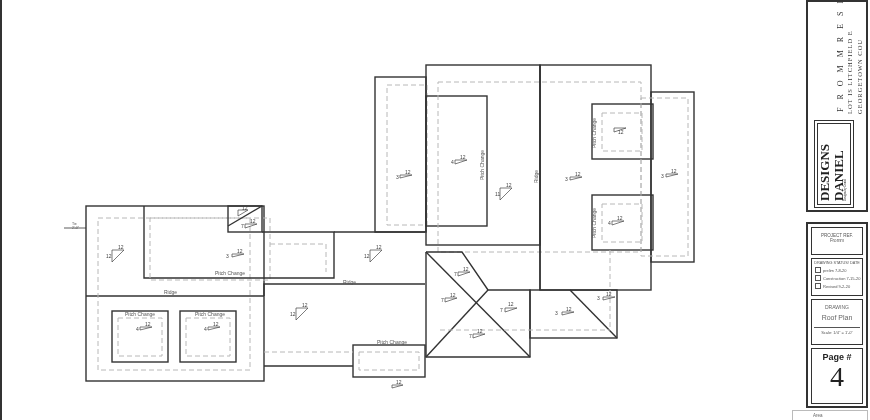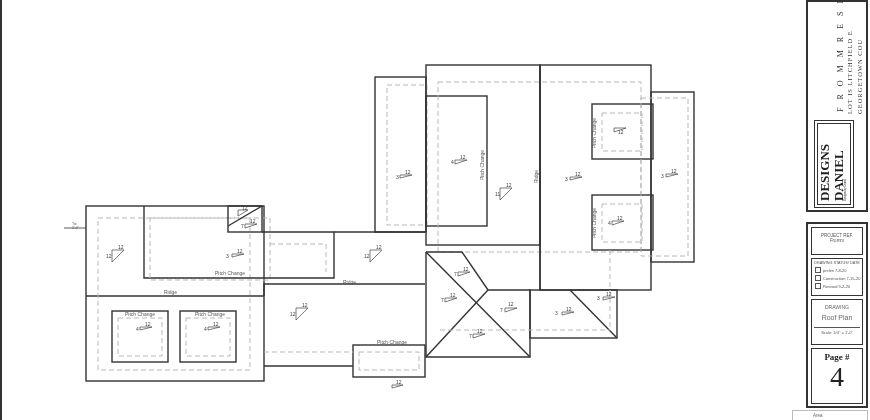--- a/index.html
+++ b/index.html
@@ -30,21 +30,21 @@
   .box1 { top: 3px; height: 28px; }
   .box2 { top: 34px; height: 38px; }
   .box3 { top: 75px; height: 46px; }
   .box4 { top: 124px; height: 56px; }
   .small { font-family: "Liberation Sans", sans-serif; font-size: 4.5px; color: #555; text-align: center; display: block; }
   .status-row { display: flex; align-items: center; gap: 2px; font-family: "Liberation Sans", sans-serif; font-size: 4px; color: #555; padding-left: 3px; margin-top: 2px; }
   .chk { width: 4px; height: 4px; border: 0.6px solid #555; display: inline-block; }
   .draw-title { font-family: "Liberation Sans", sans-serif; font-size: 5px; color: #666; text-align: center; margin-top: 4px; }
   .draw-name { font-family: "Liberation Sans", sans-serif; font-size: 7px; color: #666; text-align: center; margin-top: 4px; }
   .scale { font-family: "Liberation Sans", sans-serif; font-size: 4px; color: #555; border-top: 0.6px solid #555; margin: 6px 2px 0; padding-top: 2px; text-align: center; }
-  .page-lbl { font-family: Liberation Serif, serif; font-size: 9px; font-weight: bold; color: #222; text-align: center; margin-top: 3px; }
+  .page-lbl { font-family: Liberation Sans, sans-serif; font-size: 9px; font-weight: bold; color: #222; text-align: center; margin-top: 3px; }
   .page-num { font-family: "Liberation Serif", serif; font-size: 28px; color: #222; text-align: center; line-height: 30px; }
   .area-box { position: absolute; left: 792px; top: 410px; width: 76px; height: 12px; border: 1px solid #bbb; box-sizing: border-box; font-family: "Liberation Sans", sans-serif; font-size: 4.5px; color: #666; padding-left: 20px; padding-top: 2px; }
 </style>
 </head>
 <body>
 
 <div class="left-border"></div>
 
 <svg id="plan" width="800" height="420" viewBox="0 0 800 420">
 

